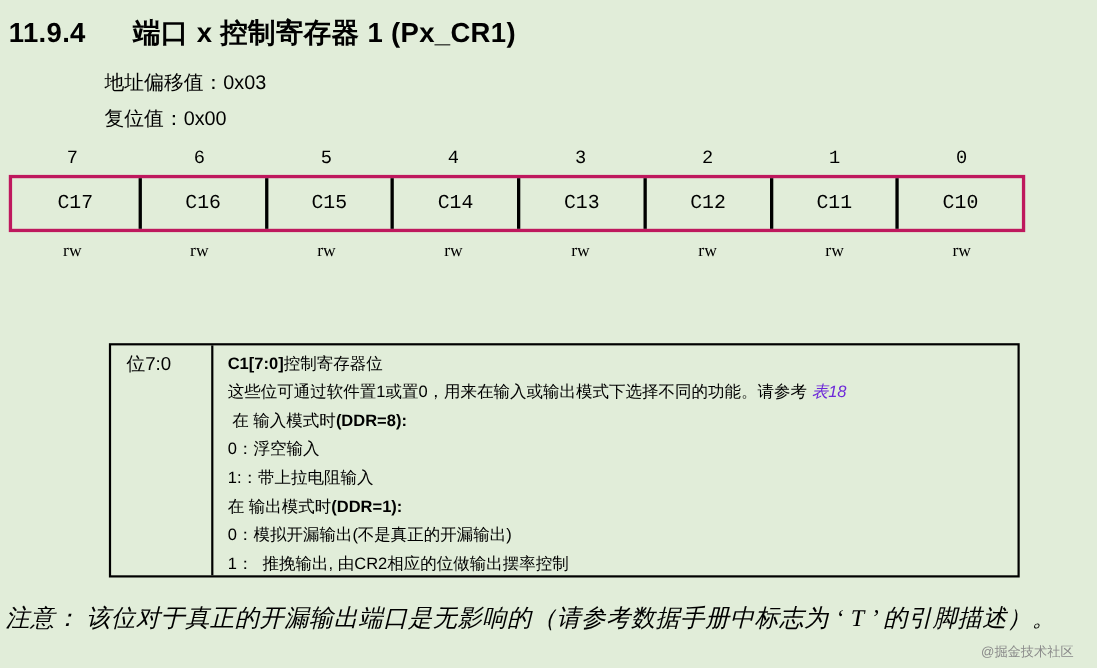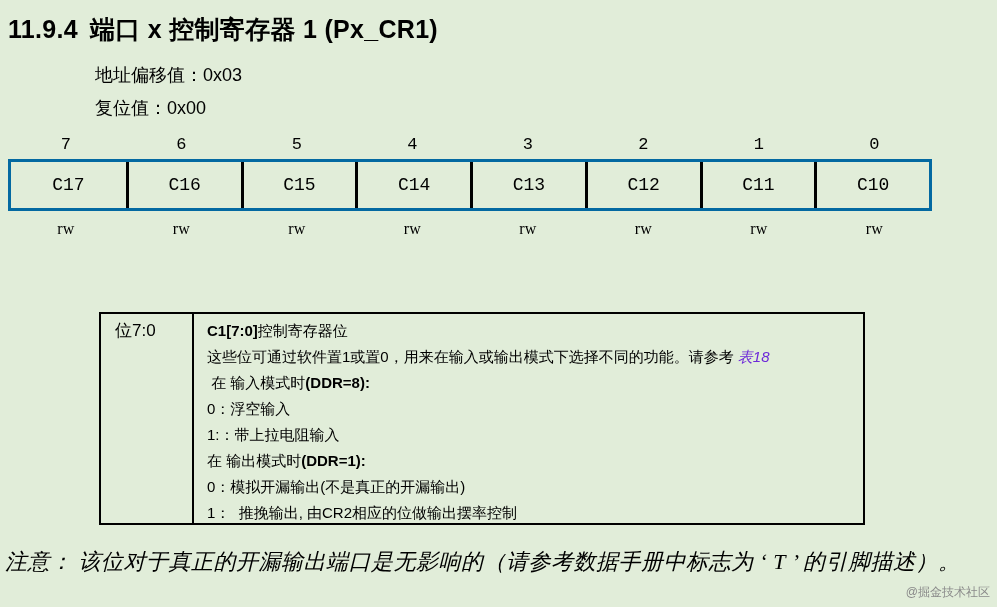--- a/index.html
+++ b/index.html
@@ -6,61 +6,61 @@
   body{
     width:997px;height:607px;position:relative;overflow:hidden;
     background:#e1edd9;
     font-family:"Liberation Sans",sans-serif;color:#000;
   }
   .abs{position:absolute;}
   .pre{white-space:pre-wrap;}
 
   
   .title{left:8px;top:13px;font-size:25px;font-weight:bold;letter-spacing:0.3px;}
-  .title .sec{margin-right:12px;}
+  .title .sec{margin-right:43px;}
 
   
   .info1{left:95px;top:63px;font-size:18px;}
   .info2{left:95px;top:96px;font-size:18px;}
 
   
   .bitfield{left:8px;top:135px;width:924px;}
   .bitrow{display:grid;grid-template-columns:repeat(8,1fr);text-align:center;}
   .bit-numbers{font-family:"Liberation Mono",monospace;font-size:17px;}
   .bit-cells{
-    margin-top:5px;border:3px solid #0369a1;height:46px;
+    margin-top:5px;border:3px solid #be185d;height:46px;
     font-family:"Liberation Mono",monospace;font-size:18px;
   }
   .bit-cell{display:flex;align-items:center;justify-content:center;}
   .bit-cell + .bit-cell{border-left:3px solid #000;}
   .bit-access{margin-top:9px;font-family:Liberation Serif, serif;font-size:16px;}
 
   
   .desc-box{
-    left:99px;top:312px;width:766px;height:213px;border:2px solid #000;
+    left:99px;top:312px;width:828px;height:213px;border:2px solid #000;
     box-sizing:border-box;display:flex;background:transparent;
   }
   .desc-col1{
     width:93px;box-sizing:border-box;border-right:2px solid #000;
     padding:5px 4px 0 14px;font-size:17px;
   }
   .desc-col2{
     flex:1;padding:4px 8px 0 13px;font-size:15px;line-height:26px;
   }
   .b{font-weight:bold;}
   .link{color:#6d28d9;font-style:italic;cursor:pointer;}
 
   
   .note{
     left:5px;top:527px;font-size:22px;font-style:italic;
     font-family:"Liberation Serif",serif;letter-spacing:0.5px;margin-top:20px;
   }
 
   
-  .watermark{right:7px;top:584px;font-size:12px;color:#8a8a8a;}
+  .watermark{right:21px;top:584px;font-size:12px;color:#8a8a8a;}
 </style>
 </head>
 <body>
 
 <div class="abs title">
   <span class="sec">11.9.4</span><span>端口 x 控制寄存器 1 (Px_CR1)</span>
 </div>
 
 <div class="abs info1 pre">地址偏移值：0x03</div>
 <div class="abs info2 pre">复位值：0x00</div>

